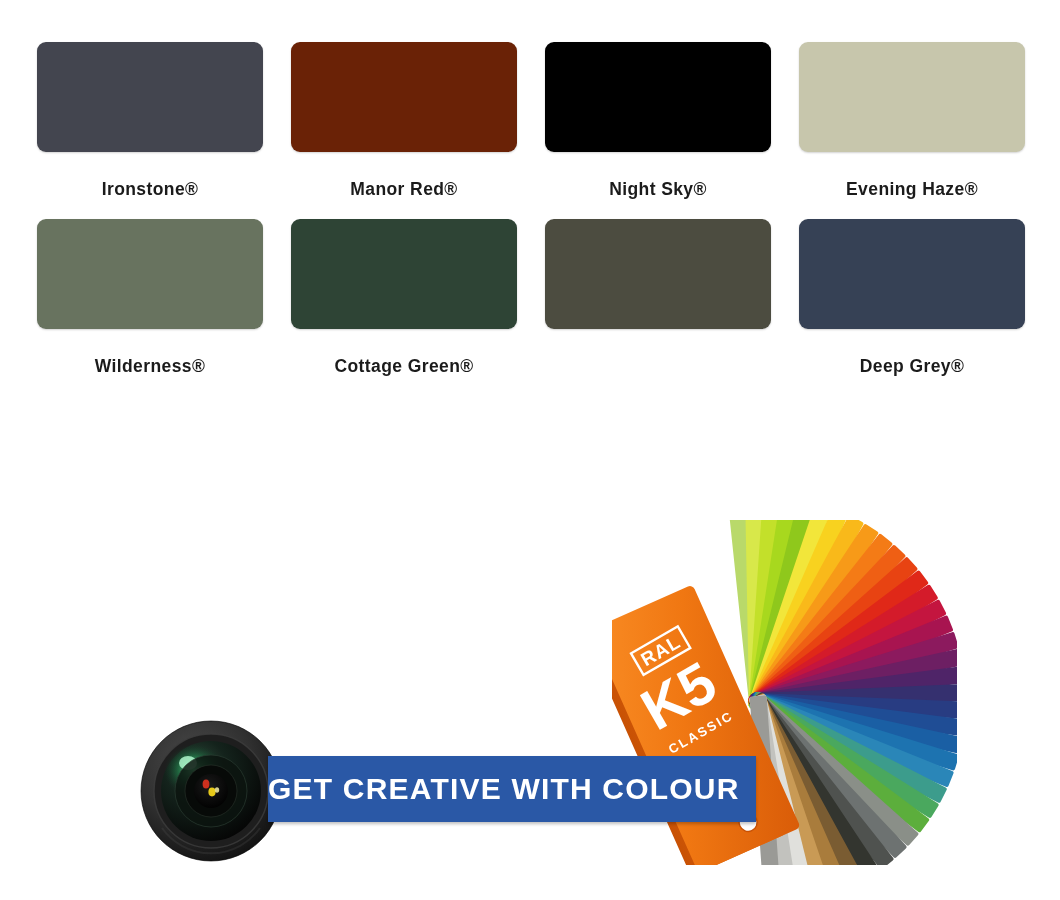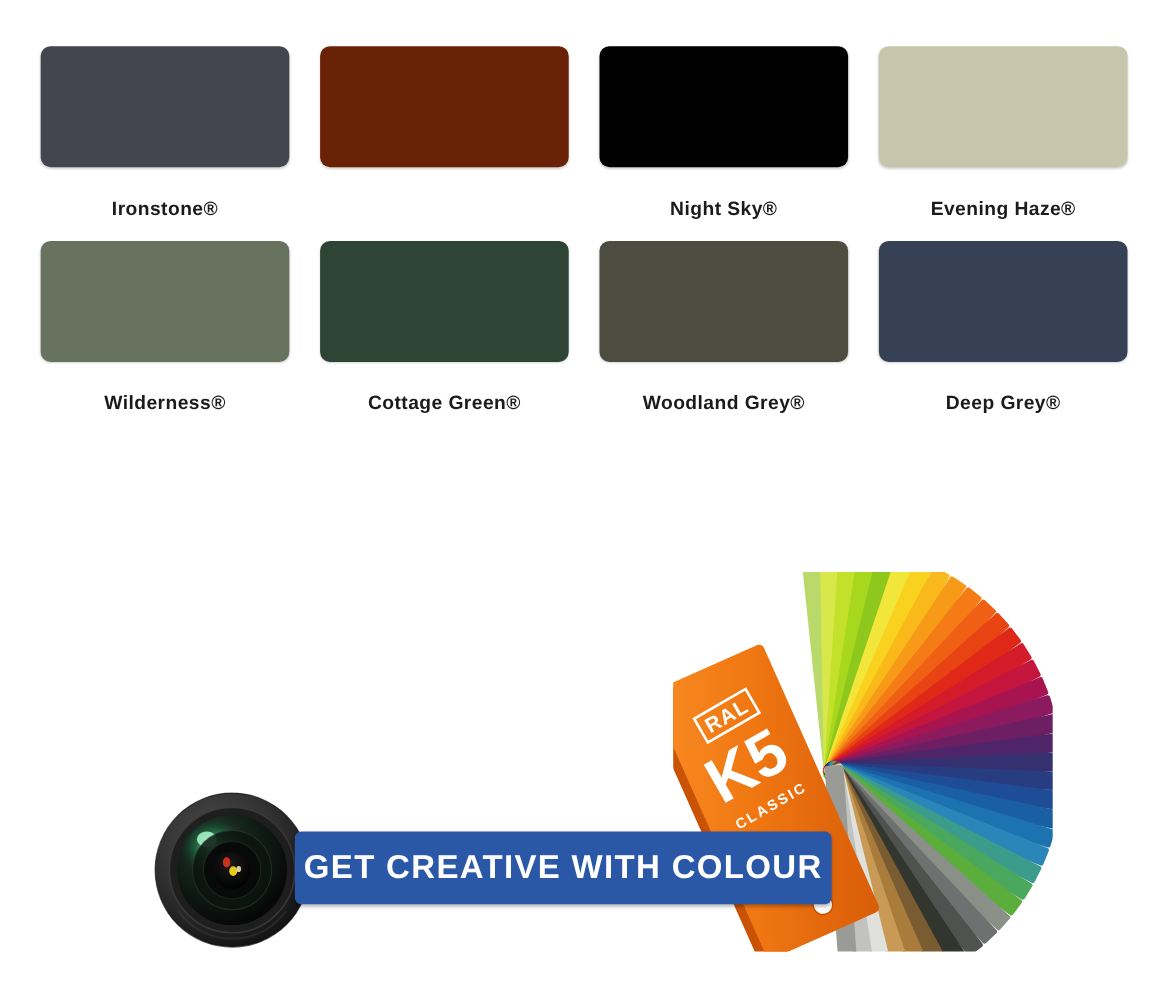--- a/index.html
+++ b/index.html
@@ -63,24 +63,23 @@
   .fandeck svg { display: block; width: 345px; height: 345px; }
 
   
   .banner {
     position: absolute;
     left: 268px;
     top: 756px;
     width: 488px;
     height: 66px;
     background: #2a58a6;
-    border-radius: 6px;
+    border-radius: 0;
     display: flex;
     align-items: center;
-    justify-content: center;
     box-shadow: 0 2px 3px rgba(0,0,0,0.25);
   }
   .banner-text {
     color: #ffffff;
     font-size: 30px;
     font-weight: bold;
     letter-spacing: 1.2px;
     font-family: "Liberation Sans", sans-serif;
     white-space: nowrap;
   }
@@ -103,20 +102,21 @@
   <div class="swatch-grid">
 
     <div class="swatch-cell">
       <div class="swatch-chip" id="chip-0" style="background: rgb(67, 69, 79);"></div>
       <div class="swatch-label">Ironstone®</div>
     </div>
 
 
     <div class="swatch-cell">
       <div class="swatch-chip" id="chip-2" style="background: rgb(106, 34, 6);"></div>
+      <div class="swatch-label">Manor Red®</div>
     </div>
 
     <div class="swatch-cell">
       <div class="swatch-chip" id="chip-3" style="background: rgb(0, 0, 0);"></div>
       <div class="swatch-label">Night Sky®</div>
     </div>
 
     <div class="swatch-cell">
       <div class="swatch-chip" id="chip-4" style="background: rgb(199, 198, 172);"></div>
       <div class="swatch-label">Evening Haze®</div>
@@ -128,21 +128,20 @@
       <div class="swatch-label">Wilderness®</div>
     </div>
 
     <div class="swatch-cell">
       <div class="swatch-chip" id="chip-7" style="background: rgb(46, 68, 53);"></div>
       <div class="swatch-label">Cottage Green®</div>
     </div>
 
     <div class="swatch-cell">
       <div class="swatch-chip" id="chip-8" style="background: rgb(76, 76, 64);"></div>
-      <div class="swatch-label">Woodland Grey®</div>
     </div>
 
     <div class="swatch-cell">
       <div class="swatch-chip" id="chip-9" style="background: rgb(54, 65, 85);"></div>
       <div class="swatch-label">Deep Grey®</div>
     </div>
 
   </div>
 
   <div class="fandeck">

